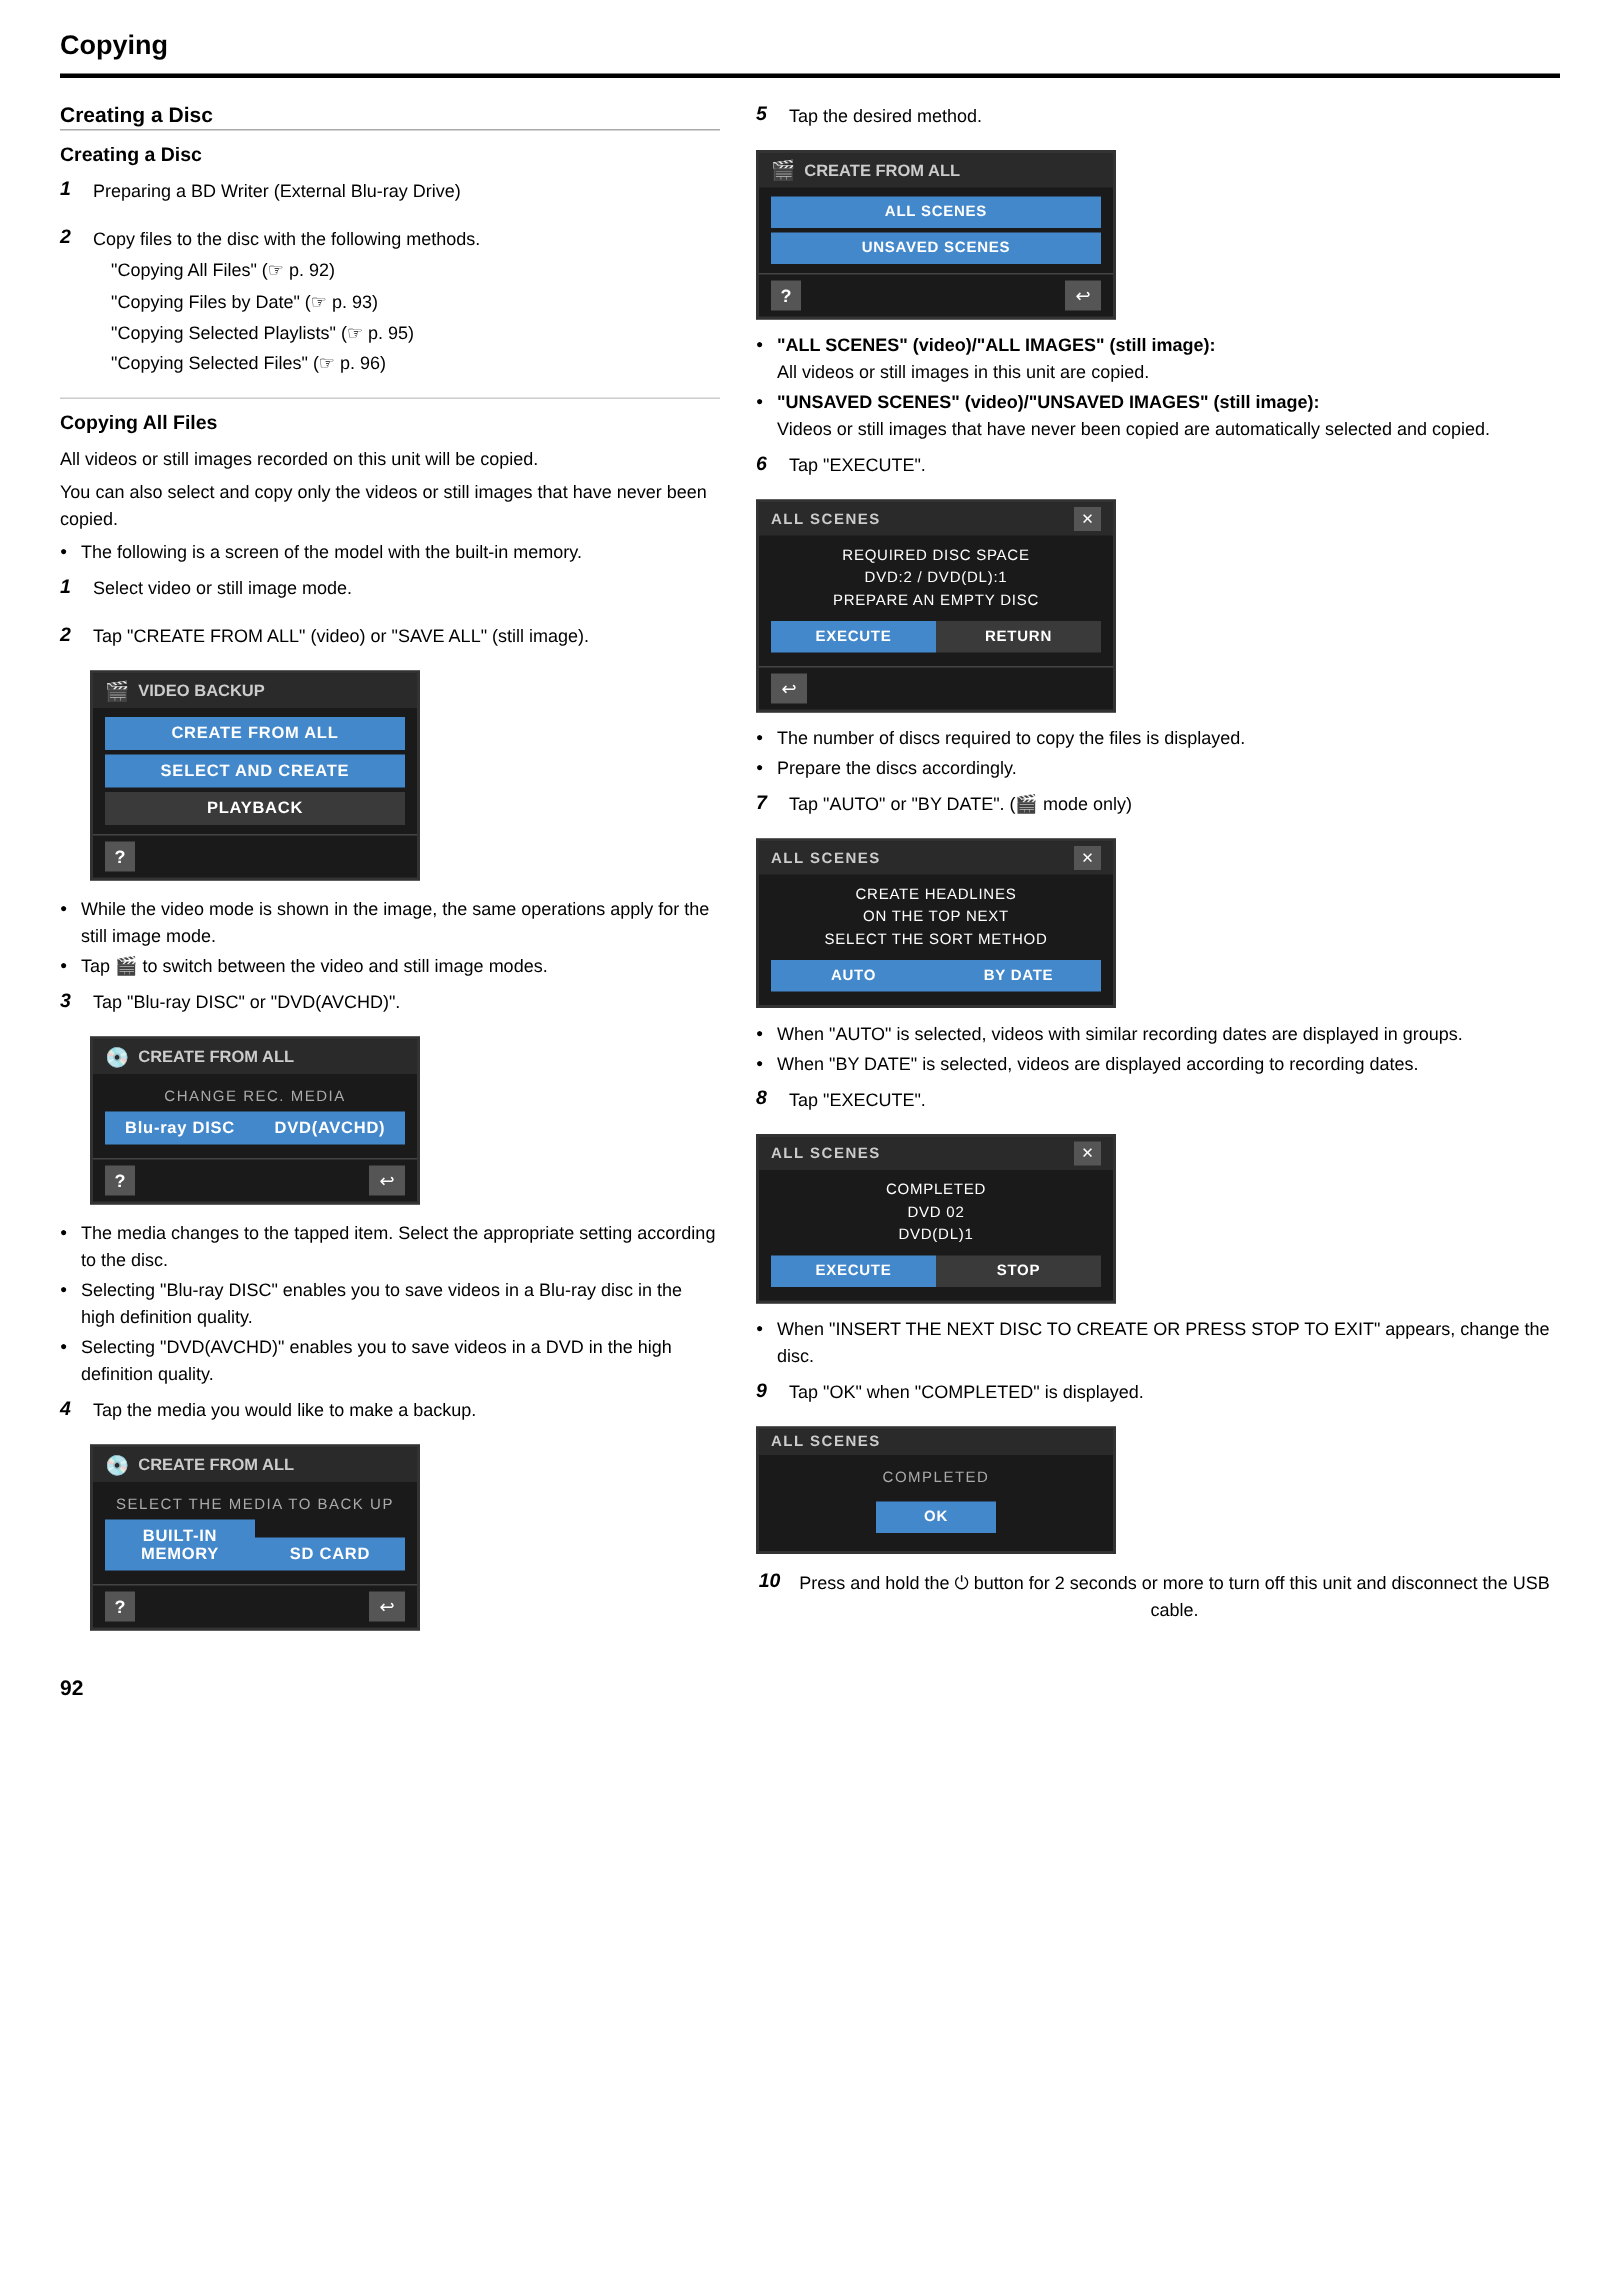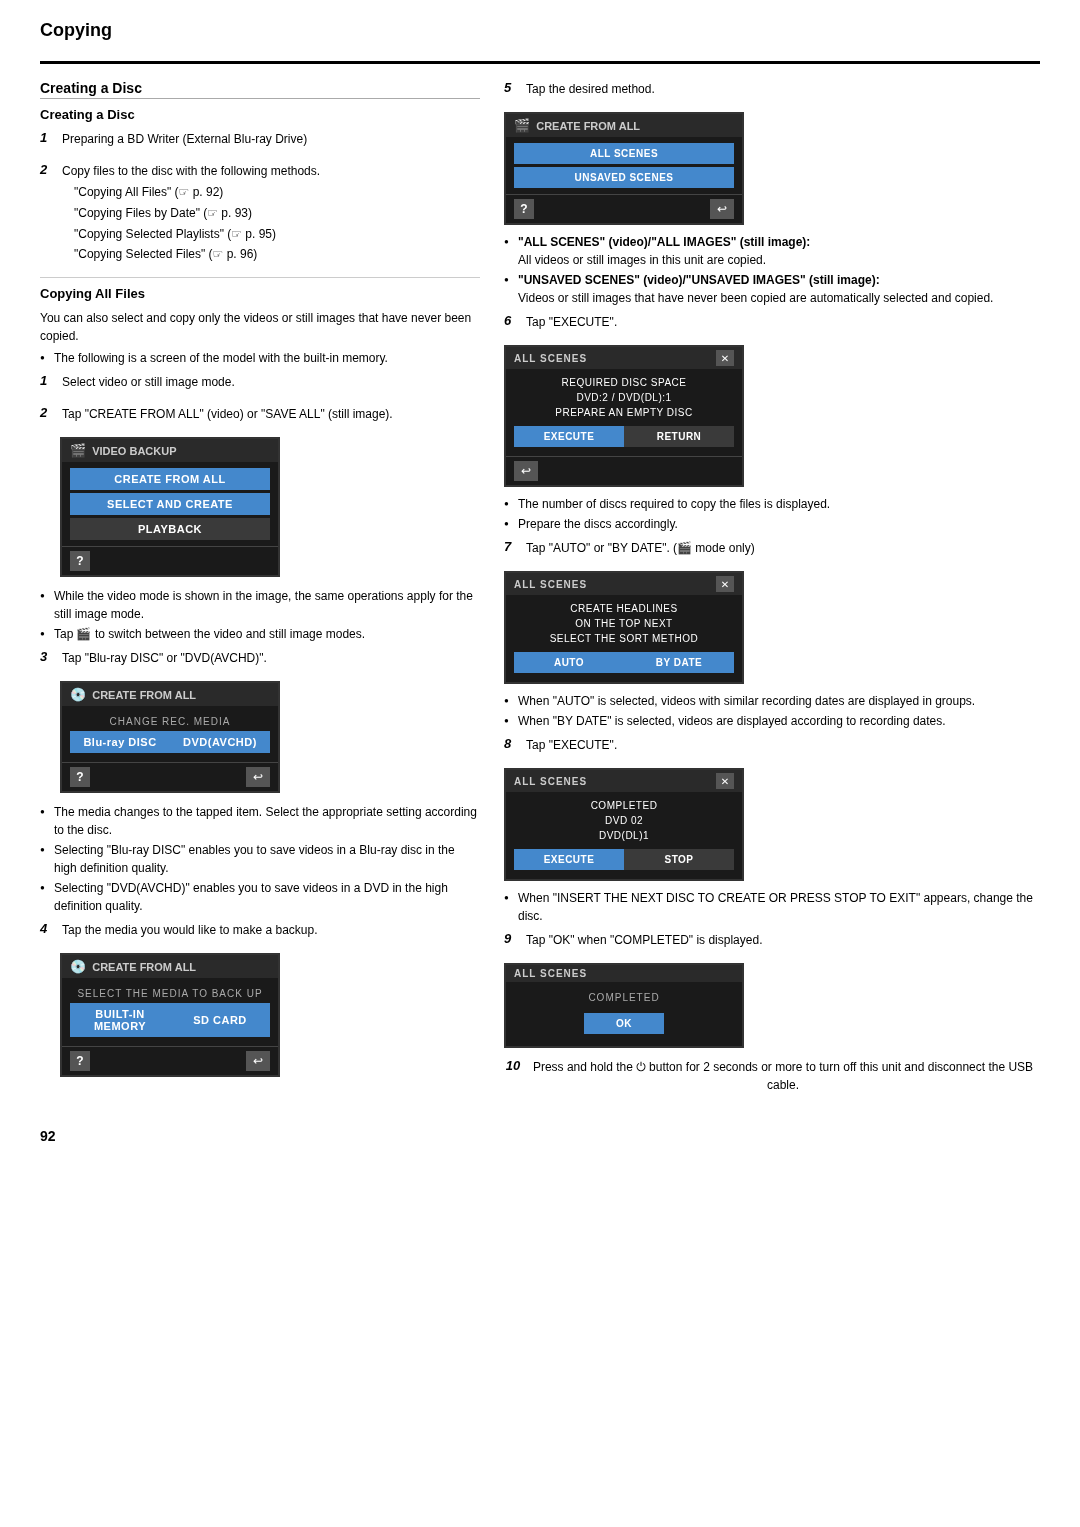--- a/index.html
+++ b/index.html
@@ -11,21 +11,21 @@
       font-size: 13px;
       color: #000;
     }
     .page {
       width: 1080px;
       padding: 20px 40px 40px 40px;
     }
     
     .page-header {
       border-bottom: 3px solid #000;
-      padding-bottom: 20px;
+      padding-bottom: 8px;
       margin-bottom: 16px;
     }
     .page-header h1 {
       font-size: 18px;
       font-weight: bold;
     }
     
     .two-col {
       display: flex;
       gap: 24px;
@@ -175,20 +175,21 @@
       height: 20px;
       display: flex;
       align-items: center;
       justify-content: center;
       font-size: 12px;
     }
     .screen-row {
       display: flex;
       gap: 0;
       margin-bottom: 3px;
+      align-items: flex-end;
     }
     .screen-row .screen-btn {
       flex: 1;
       margin-bottom: 0;
     }
     .screen-label {
       color: #aaa;
       font-size: 10px;
       text-align: center;
       padding: 4px 0;
@@ -293,20 +294,21 @@
               <li>"Copying Selected Playlists" (☞ p. 95)</li>
               <li>"Copying Selected Files" (☞ p. 96)</li>
             </ul>
           </div>
         </div>
       </div>
 
       <hr class="section-divider">
 
       <div class="section-subtitle">Copying All Files</div>
+      <p>All videos or still images recorded on this unit will be copied.</p>
       <p>You can also select and copy only the videos or still images that have never been copied.</p>
       <ul class="bullet-list">
         <li>The following is a screen of the model with the built-in memory.</li>
       </ul>
 
       <div class="step-block">
         <div class="step-row">
           <span class="step-num">1</span>
           <div class="step-content">
             <p>Select video or still image mode.</p>

